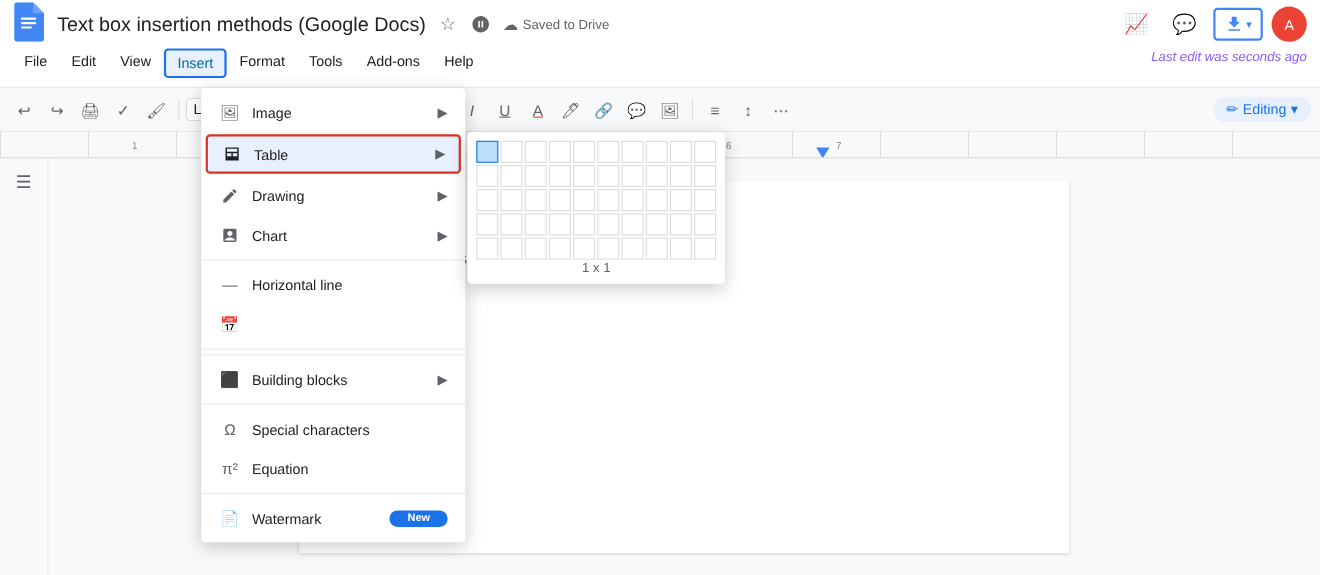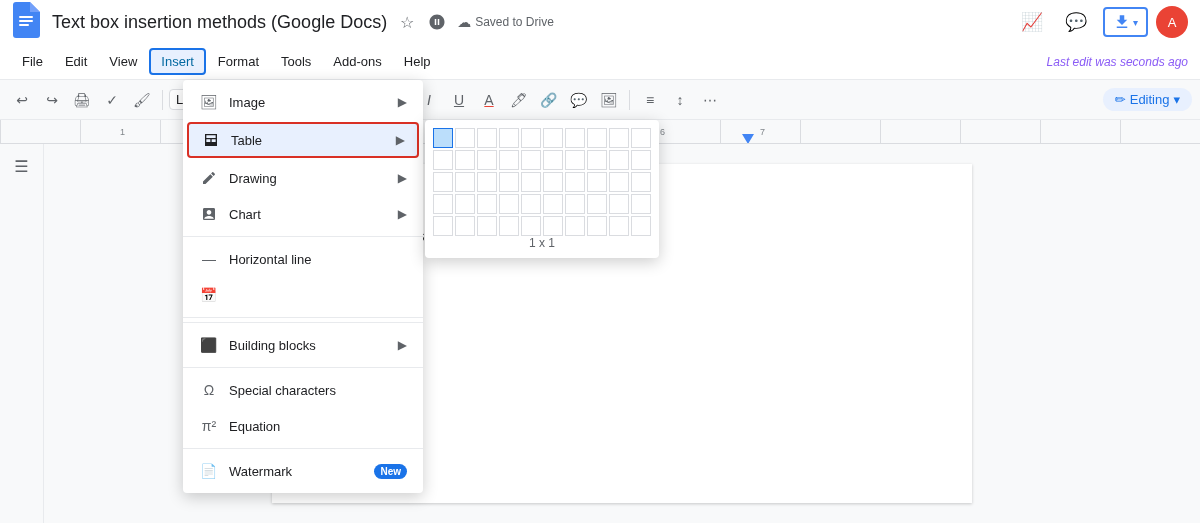--- a/index.html
+++ b/index.html
@@ -54,21 +54,21 @@
       cursor: pointer; display: flex; align-items: center; gap: 6px;
     }
     .user-avatar {
       width: 32px; height: 32px; border-radius: 50%; background: #ea4335;
       display: flex; align-items: center; justify-content: center; color: white; font-size: 13px;
       cursor: pointer;
     }
 
     
     .menu-bar {
-      display: flex; align-items: center;
+      display: flex; align-items: flex-start;
       padding: 0 12px;
       background: #fff;
       height: 36px;
       gap: 2px;
       border-bottom: 1px solid #e8eaed;
     }
     .menu-item {
       padding: 4px 10px; cursor: pointer; border-radius: 4px;
       font-size: 13px; color: #202124;
     }
@@ -201,21 +201,21 @@
     }
     .dropdown-item-label { flex: 1; }
     .dropdown-item-shortcut {
       color: #80868b; font-size: 12px;
     }
     .dropdown-item-arrow {
       color: #5f6368; font-size: 12px;
     }
     .new-badge {
       background: #1a73e8; color: white; font-size: 10px; font-weight: bold;
-      padding: 2px 6px; border-radius: 10px;
+      padding: 2px 16px; border-radius: 10px;
     }
     .divider-item {
       height: 1px; background: #e8eaed; margin: 4px 0;
     }
 
     
     .table-grid-popup {
       position: absolute;
       top: 120px; left: 425px;
       background: white;

